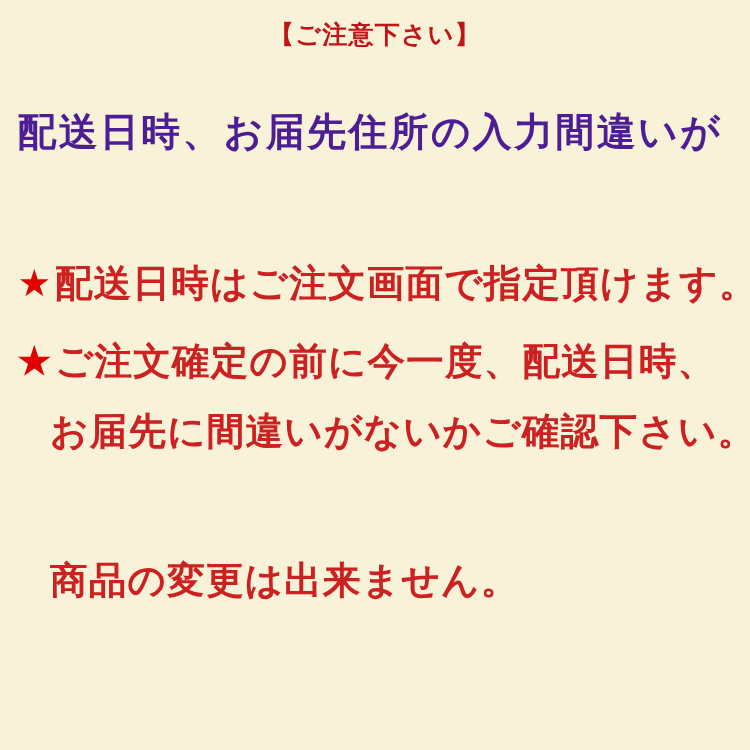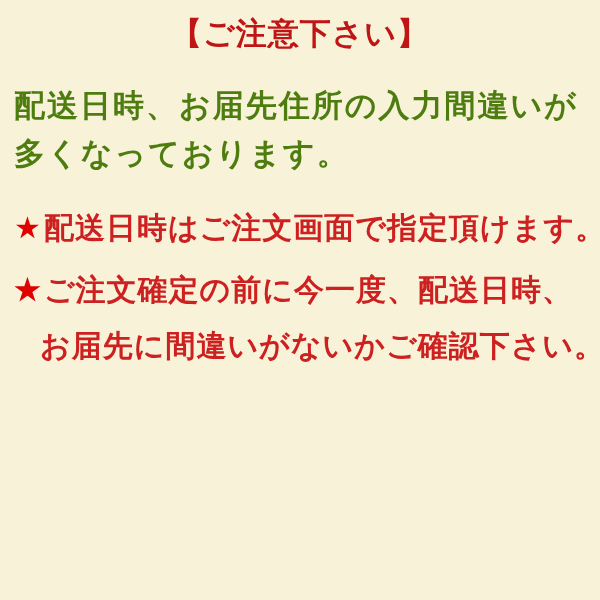--- a/index.html
+++ b/index.html
@@ -21,27 +21,27 @@
   .line {
     position: absolute;
     white-space: nowrap;
     line-height: 1;
   }
   .title {
     left: 0;
     right: 0;
     top: 18px;
     text-align: center;
-    font-size: 31px;
+    font-size: 20px;
     letter-spacing: 1px;
     color: #c01515;
     font-weight: bold;
   }
   .intro {
-    color: #4d7c0f;
+    color: #4c1d95;
     font-size: 31px;
     letter-spacing: 2px;
     font-weight: bold;
   }
   .intro.l1 { left: 14px; top: 90px; }
   .intro.l2 { left: 14px; top: 138px; }
   .bullet {
     color: #cd2020;
     font-size: 30px;
     letter-spacing: 1px;
@@ -58,21 +58,21 @@
   }
 </style>
 </head>
 <body>
 
 <div class="notice">
 
   <div class="line title">【ご注意下さい】</div>
 
   <div class="line intro l1">配送日時、お届先住所の入力間違いが</div>
-  <div class="line intro l2">多くなっております。</div>
 
   <div class="line bullet b1l1"><span class="star">★</span><span>配送日時はご注文画面で指定頂けます。</span></div>
 
   <div class="line bullet b2l1"><span class="star">★</span><span>ご注文確定の前に今一度、配送日時、</span></div>
   <div class="line bullet b2l2">お届先に間違いがないかご確認下さい。</div>
 
+  <div class="line bullet b3l2">商品の変更は出来ません。</div>
 
 </div>
 
 </body></html>

